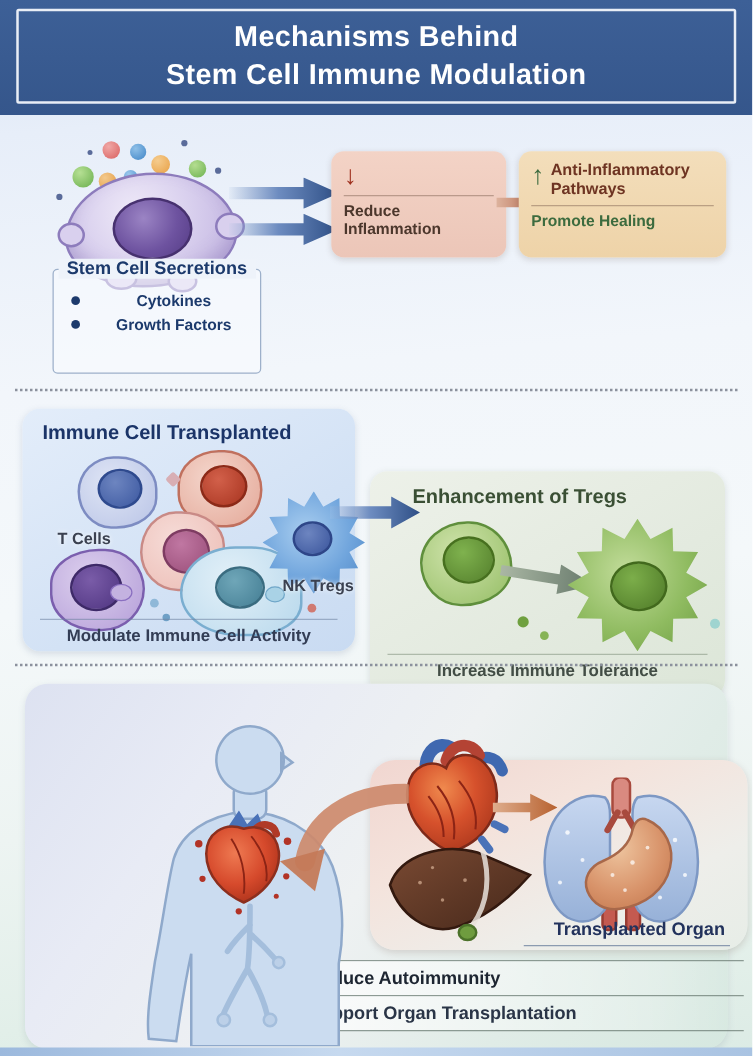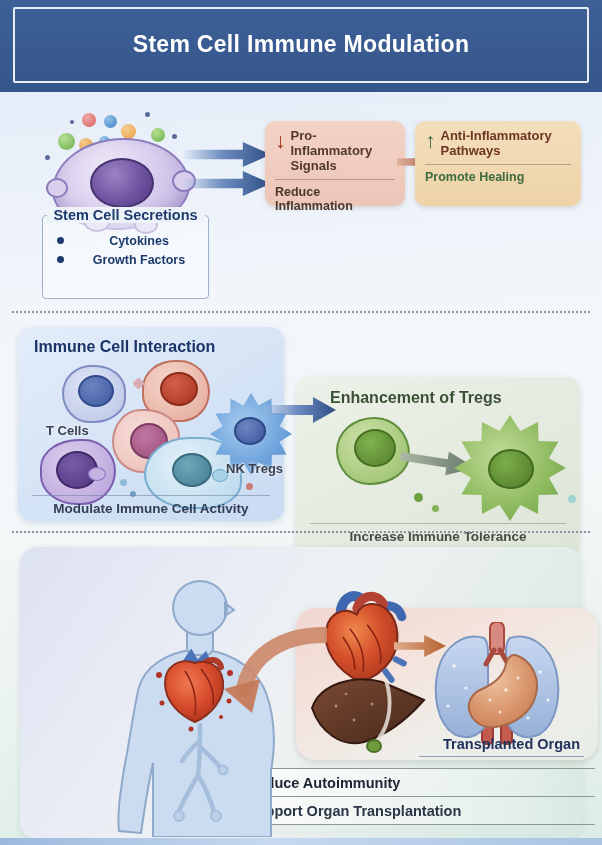--- a/index.html
+++ b/index.html
@@ -103,20 +103,21 @@
 
   svg { display:block; }
 </style>
 </head>
 <body>
 
 <div class="page">
 
   <div class="header">
     <div class="header-inner">
+      <div class="header-title">Mechanisms Behind</div>
       <div class="header-title">Stem Cell Immune Modulation</div>
     </div>
   </div>
 
   <div>
     <div class="dots" style="left:82px;top:113px;width:14px;height:14px;background:radial-gradient(circle at 35% 30%,#f0a8a6,#d9605f);"></div>
     <div class="dots" style="left:104px;top:115px;width:13px;height:13px;background:radial-gradient(circle at 35% 30%,#8fc0e8,#3e84c6);"></div>
     <div class="dots" style="left:121px;top:124px;width:15px;height:15px;background:radial-gradient(circle at 35% 30%,#f5cc8e,#e89f43);"></div>
     <div class="dots" style="left:151px;top:128px;width:14px;height:14px;background:radial-gradient(circle at 35% 30%,#b4dd90,#6cb14f);"></div>
     <div class="dots" style="left:58px;top:133px;width:17px;height:17px;background:radial-gradient(circle at 35% 30%,#b6e094,#69ae4c);"></div>
@@ -137,21 +138,20 @@
     <div class="stem-bump" style="left:80px;top:76px;width:24px;height:18px;"></div>
     <div class="stem-nucleus"></div>
   </div>
 
   <div class="arrow-shape arrow-blue" style="left:183px;top:141px;width:88px;height:27px;"></div>
   <div class="arrow-shape arrow-blue" style="left:183px;top:170px;width:88px;height:27px;"></div>
 
   <div class="flow-card card-pro">
     <div class="card-top">
       <span class="glyph-arrow glyph-down">↓</span>
-      <span class="card-title">Pro-Inflammatory Signals</span>
     </div>
     <div class="card-divider"></div>
     <div class="card-caption">Reduce Inflammation</div>
   </div>
 
   <div class="arrow-shape arrow-brown" style="left:397px;top:150px;width:48px;height:24px;"></div>
 
   <div class="flow-card card-anti">
     <div class="card-top">
       <span class="glyph-arrow glyph-up">↑</span>
@@ -165,21 +165,21 @@
     <div class="secretions-title">Stem Cell Secretions</div>
     <ul class="secretions-list">
       <li>Cytokines</li>
       <li>Growth Factors</li>
     </ul>
   </div>
 
   <div class="dotted-divider" style="top:311px;"></div>
 
   <div class="panel-immune">
-    <div class="panel-title-blue">Immune Cell Interaction</div>
+    <div class="panel-title-blue">Immune Cell Transplanted</div>
 
     <div class="cell" style="left:44px;top:38px;width:64px;height:58px;background:radial-gradient(circle at 40% 35%,#dfe5f5,#b9c4e6);border:2px solid #7d8cc2;border-radius:48% 52% 55% 45%/52% 48% 45% 55%;">
       <div class="nuc" style="left:14px;top:8px;width:36px;height:32px;background:radial-gradient(circle at 38% 32%,#6d85c0,#3c58a0);border:2px solid #2f4a8e;"></div>
     </div>
     <div class="cell" style="left:124px;top:33px;width:68px;height:62px;background:radial-gradient(circle at 40% 35%,#f4d6cc,#e4a898);border:2px solid #c0705e;border-radius:52% 48% 45% 55%/48% 55% 52% 45%;">
       <div class="nuc" style="left:16px;top:10px;width:38px;height:34px;background:radial-gradient(circle at 38% 32%,#d2604a,#a83420);border:2px solid #8c2a18;"></div>
     </div>
     <div class="cell" style="left:94px;top:82px;width:68px;height:64px;background:radial-gradient(circle at 40% 35%,#f6dcd8,#ecbcb4);border:2px solid #c98a86;border-radius:45% 55% 52% 48%/55% 45% 48% 52%;">
       <div class="nuc" style="left:16px;top:12px;width:38px;height:36px;background:radial-gradient(circle at 38% 32%,#c077a2,#994d78);border:2px solid #7e3c62;"></div>
     </div>

